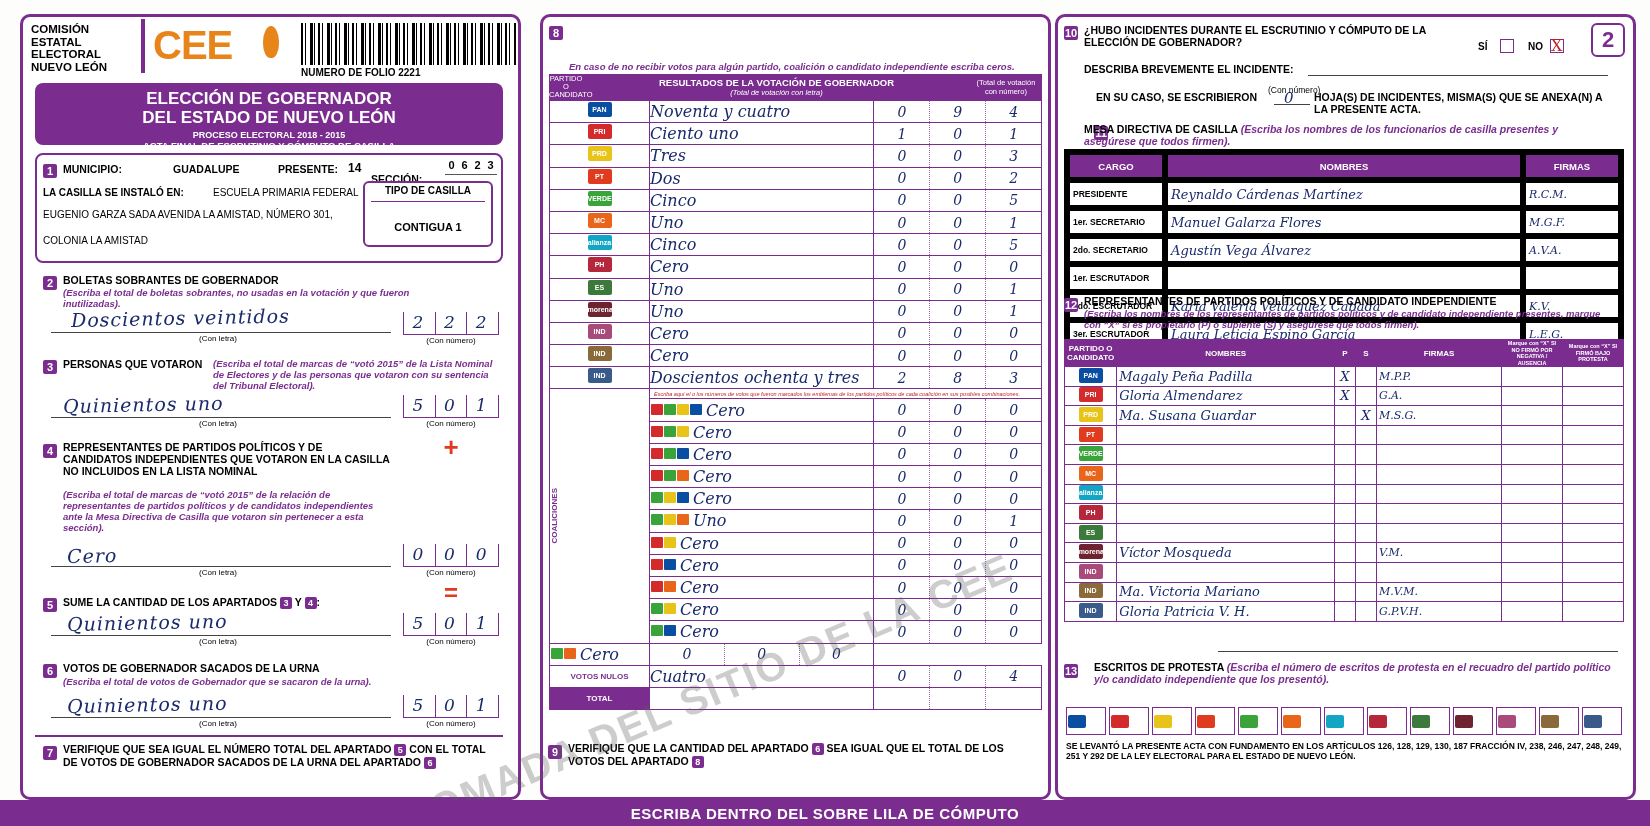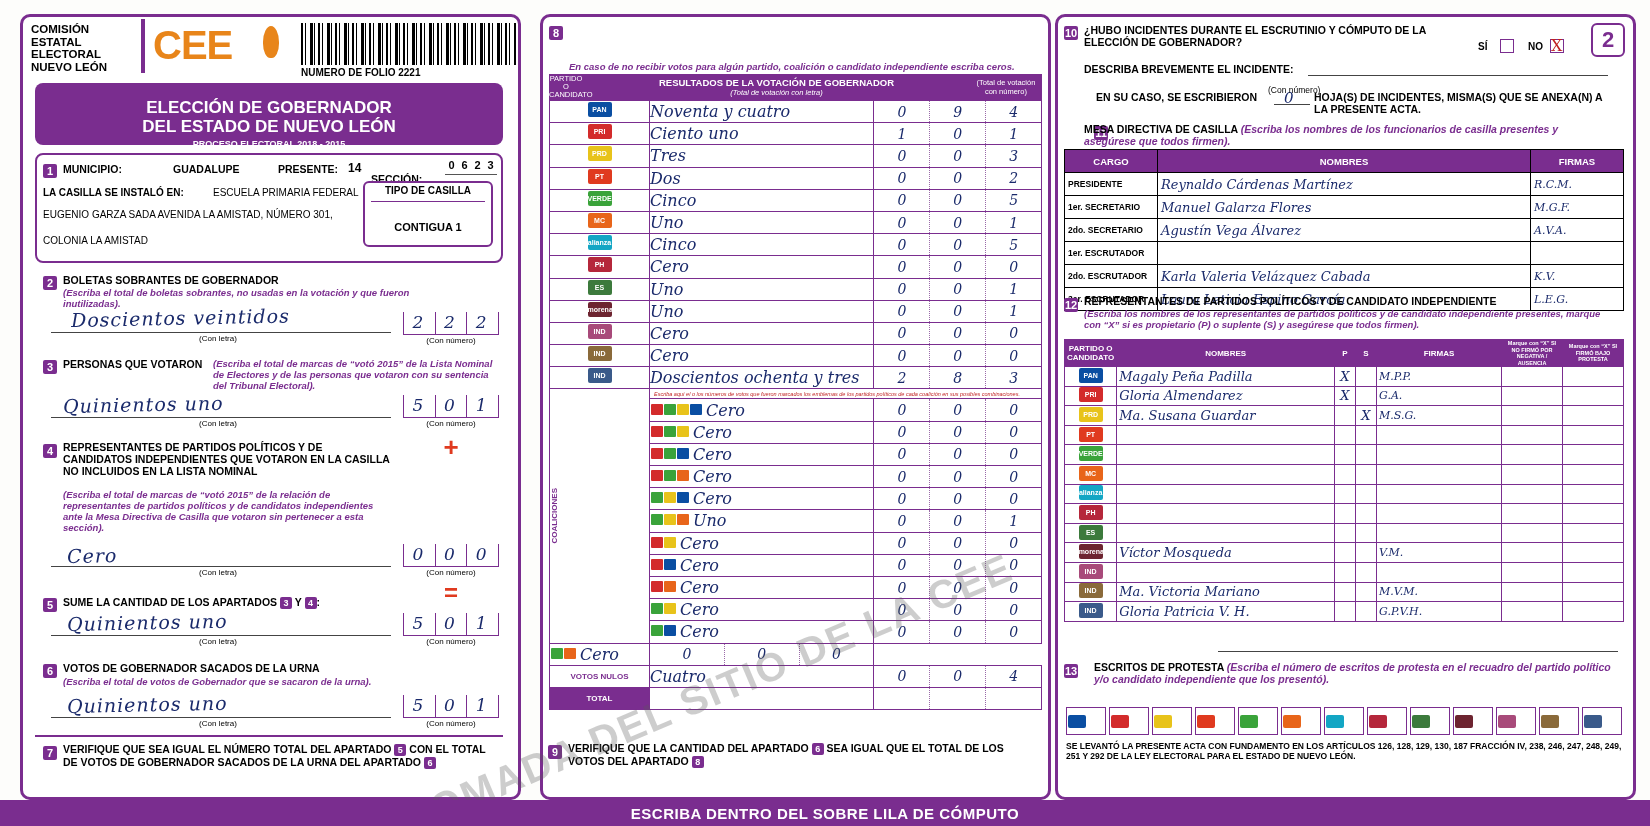--- a/index.html
+++ b/index.html
@@ -51,21 +51,21 @@
 
   
   .lg{display:inline-block;width:24px;height:15px;border-radius:2px;font-size:7px;
       color:#fff;font-weight:bold;line-height:15px;text-align:center;overflow:hidden;}
 
   
   .mini{display:inline-block;width:12px;height:11px;border-radius:1px;margin:0 .5px;}
 
   
   table.mesa{border-collapse:collapse;width:100%;font-size:9px;}
-  table.mesa td,table.mesa th{border:1px solid #000000;padding:1px 3px;height:20px;}
+  table.mesa td,table.mesa th{border:6px solid #000000;padding:1px 3px;height:20px;}
   table.mesa th{background:#7a2d8f;color:#fff;font-size:9.5px;}
 
   table.reps{border-collapse:collapse;width:100%;font-size:9px;}
   table.reps td,table.reps th{border:1px solid #7a2d8f;padding:0 2px;height:18.6px;}
   table.reps th{background:#7a2d8f;color:#fff;font-size:8px;line-height:9px;}
 
   .sig{font-family:"DejaVu Serif",serif;font-style:italic;color:#1a2a6b;font-size:13px;}
 
   
   .wm{position:absolute;color:rgba(90,90,90,.30);font-size:40px;font-weight:bold;
@@ -91,21 +91,21 @@
       <div class="bold" style="font-size:11.5px;line-height:12.5px;">ELECTORAL</div>
       <div class="bold" style="font-size:11.5px;line-height:12.5px;">NUEVO LEÓN</div>
     </div>
     <div class="abs" style="left:118px;top:2px;width:4px;height:54px;background:#7a2d8f;"></div>
     <div class="abs cee-logo" style="left:130px;top:6px;">CEE</div>
     <div class="abs" style="left:240px;top:9px;width:16px;height:32px;background:#e8851a;border-radius:50% 50% 45% 45%;"></div>
 
     <div class="abs barcode" style="left:278px;top:6px;"></div>
     <div class="abs bold" style="left:278px;top:50px;font-size:10px;">NUMERO DE FOLIO 2221</div>
 
-    <div class="abs titlebar ctr" style="left:12px;top:66px;width:468px;height:62px;padding-top:15px;">
+    <div class="abs titlebar ctr" style="left:12px;top:66px;width:468px;height:62px;padding-top:6px;">
       <div class="bold" style="font-size:17px;line-height:19px;">ELECCIÓN DE GOBERNADOR</div>
       <div class="bold" style="font-size:17px;line-height:19px;">DEL ESTADO DE NUEVO LEÓN</div>
       <div class="bold" style="font-size:9px;margin-top:3px;">PROCESO ELECTORAL  2018 - 2015</div>
       <div class="bold" style="font-size:9.5px;">ACTA FINAL DE ESCRUTINIO Y CÓMPUTO DE CASILLA</div>
     </div>
 
     <div class="abs" style="left:12px;top:136px;width:468px;height:110px;border:2px solid #7a2d8f;border-radius:8px;"></div>
     <div class="abs" style="left:20px;top:144px;"><span class="num">1</span></div>
     <div class="abs bold" style="left:40px;top:146px;font-size:10.5px;">MUNICIPIO:</div>
     <div class="abs bold" style="left:150px;top:146px;font-size:10.5px;">GUADALUPE</div>

